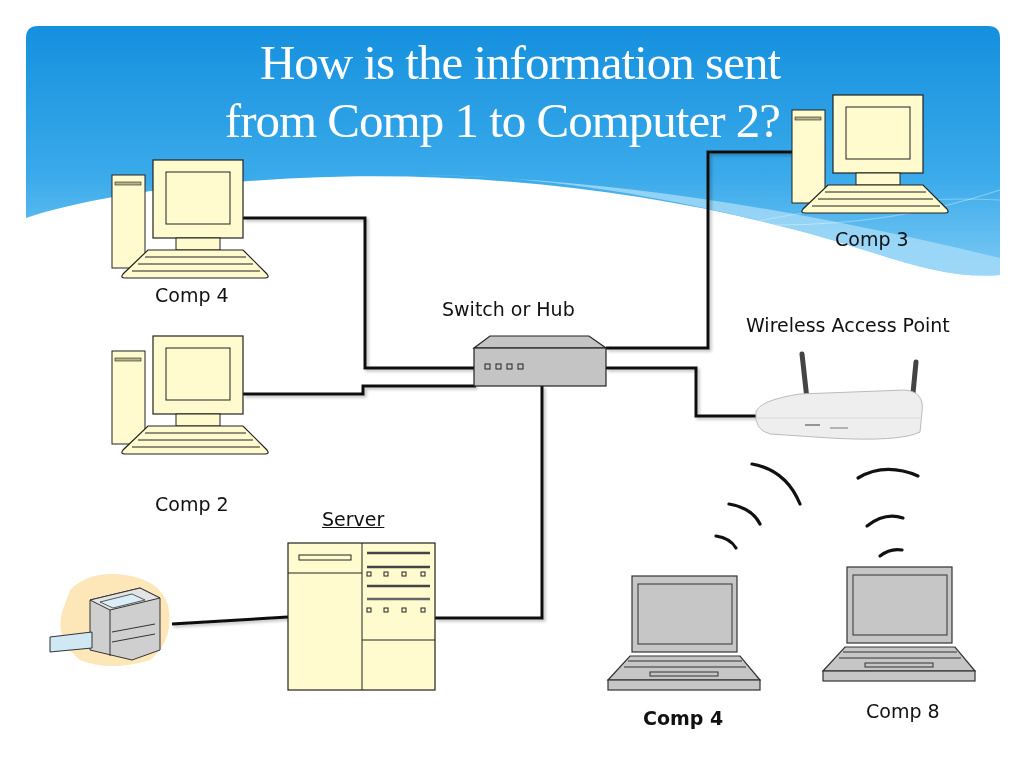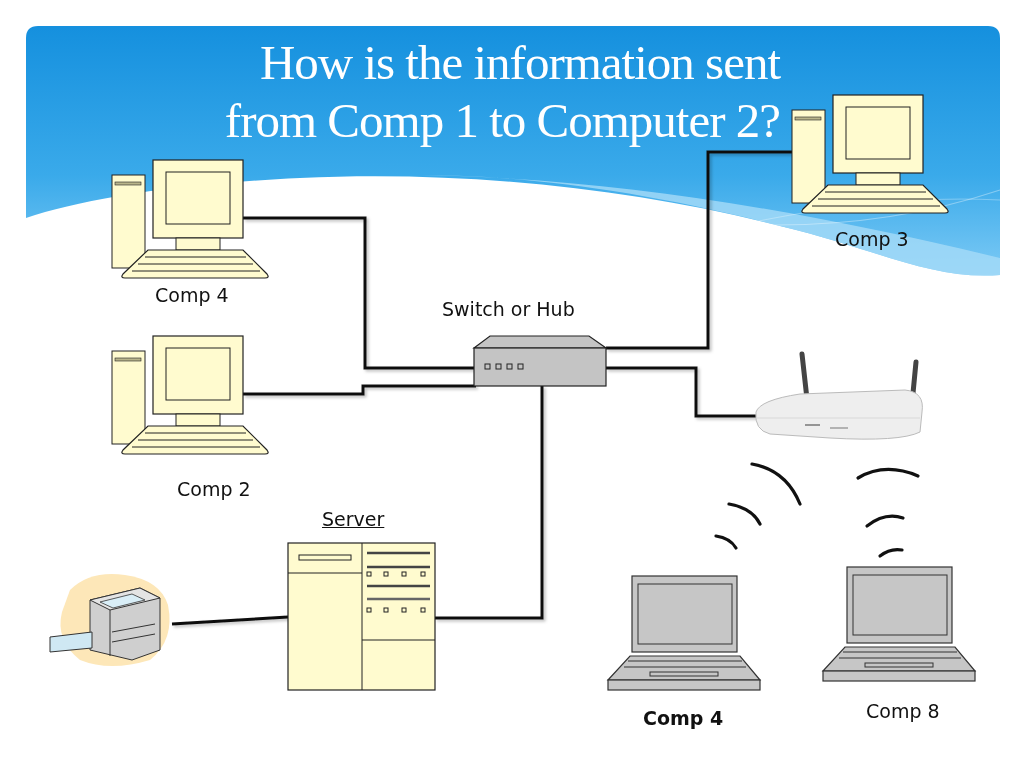--- a/index.html
+++ b/index.html
@@ -155,19 +155,20 @@
       <rect x="823" y="671" width="152" height="10" fill="#c6c6c6" stroke="#333" stroke-width="1.2"></rect>
     </g>
   </svg>
 
   <div class="title">
     <div>How is the information sent</div>
     <div>from Comp 1 to Computer 2?</div>
   </div>
 
   <div class="label" style="left:155px;top:284px;">Comp 4</div>
-  <div class="label" style="left:155px;top:478px;margin-left:22px;">Comp 2</div>
+  <div class="label" style="left:155px;top:493px;">Comp 2</div>
   <div class="label" style="left:835px;top:228px;">Comp 3</div>
   <div class="label" style="left:442px;top:298px;">Switch or Hub</div>
+  <div class="label" style="left:746px;top:314px;">Wireless Access Point</div>
   <div class="label" style="left:322px;top:508px;text-decoration:underline;">Server</div>
   <div class="label" style="left:643px;top:707px;font-weight:bold;">Comp 4</div>
   <div class="label" style="left:866px;top:700px;">Comp 8</div>
 </div>
 
 </body></html>

